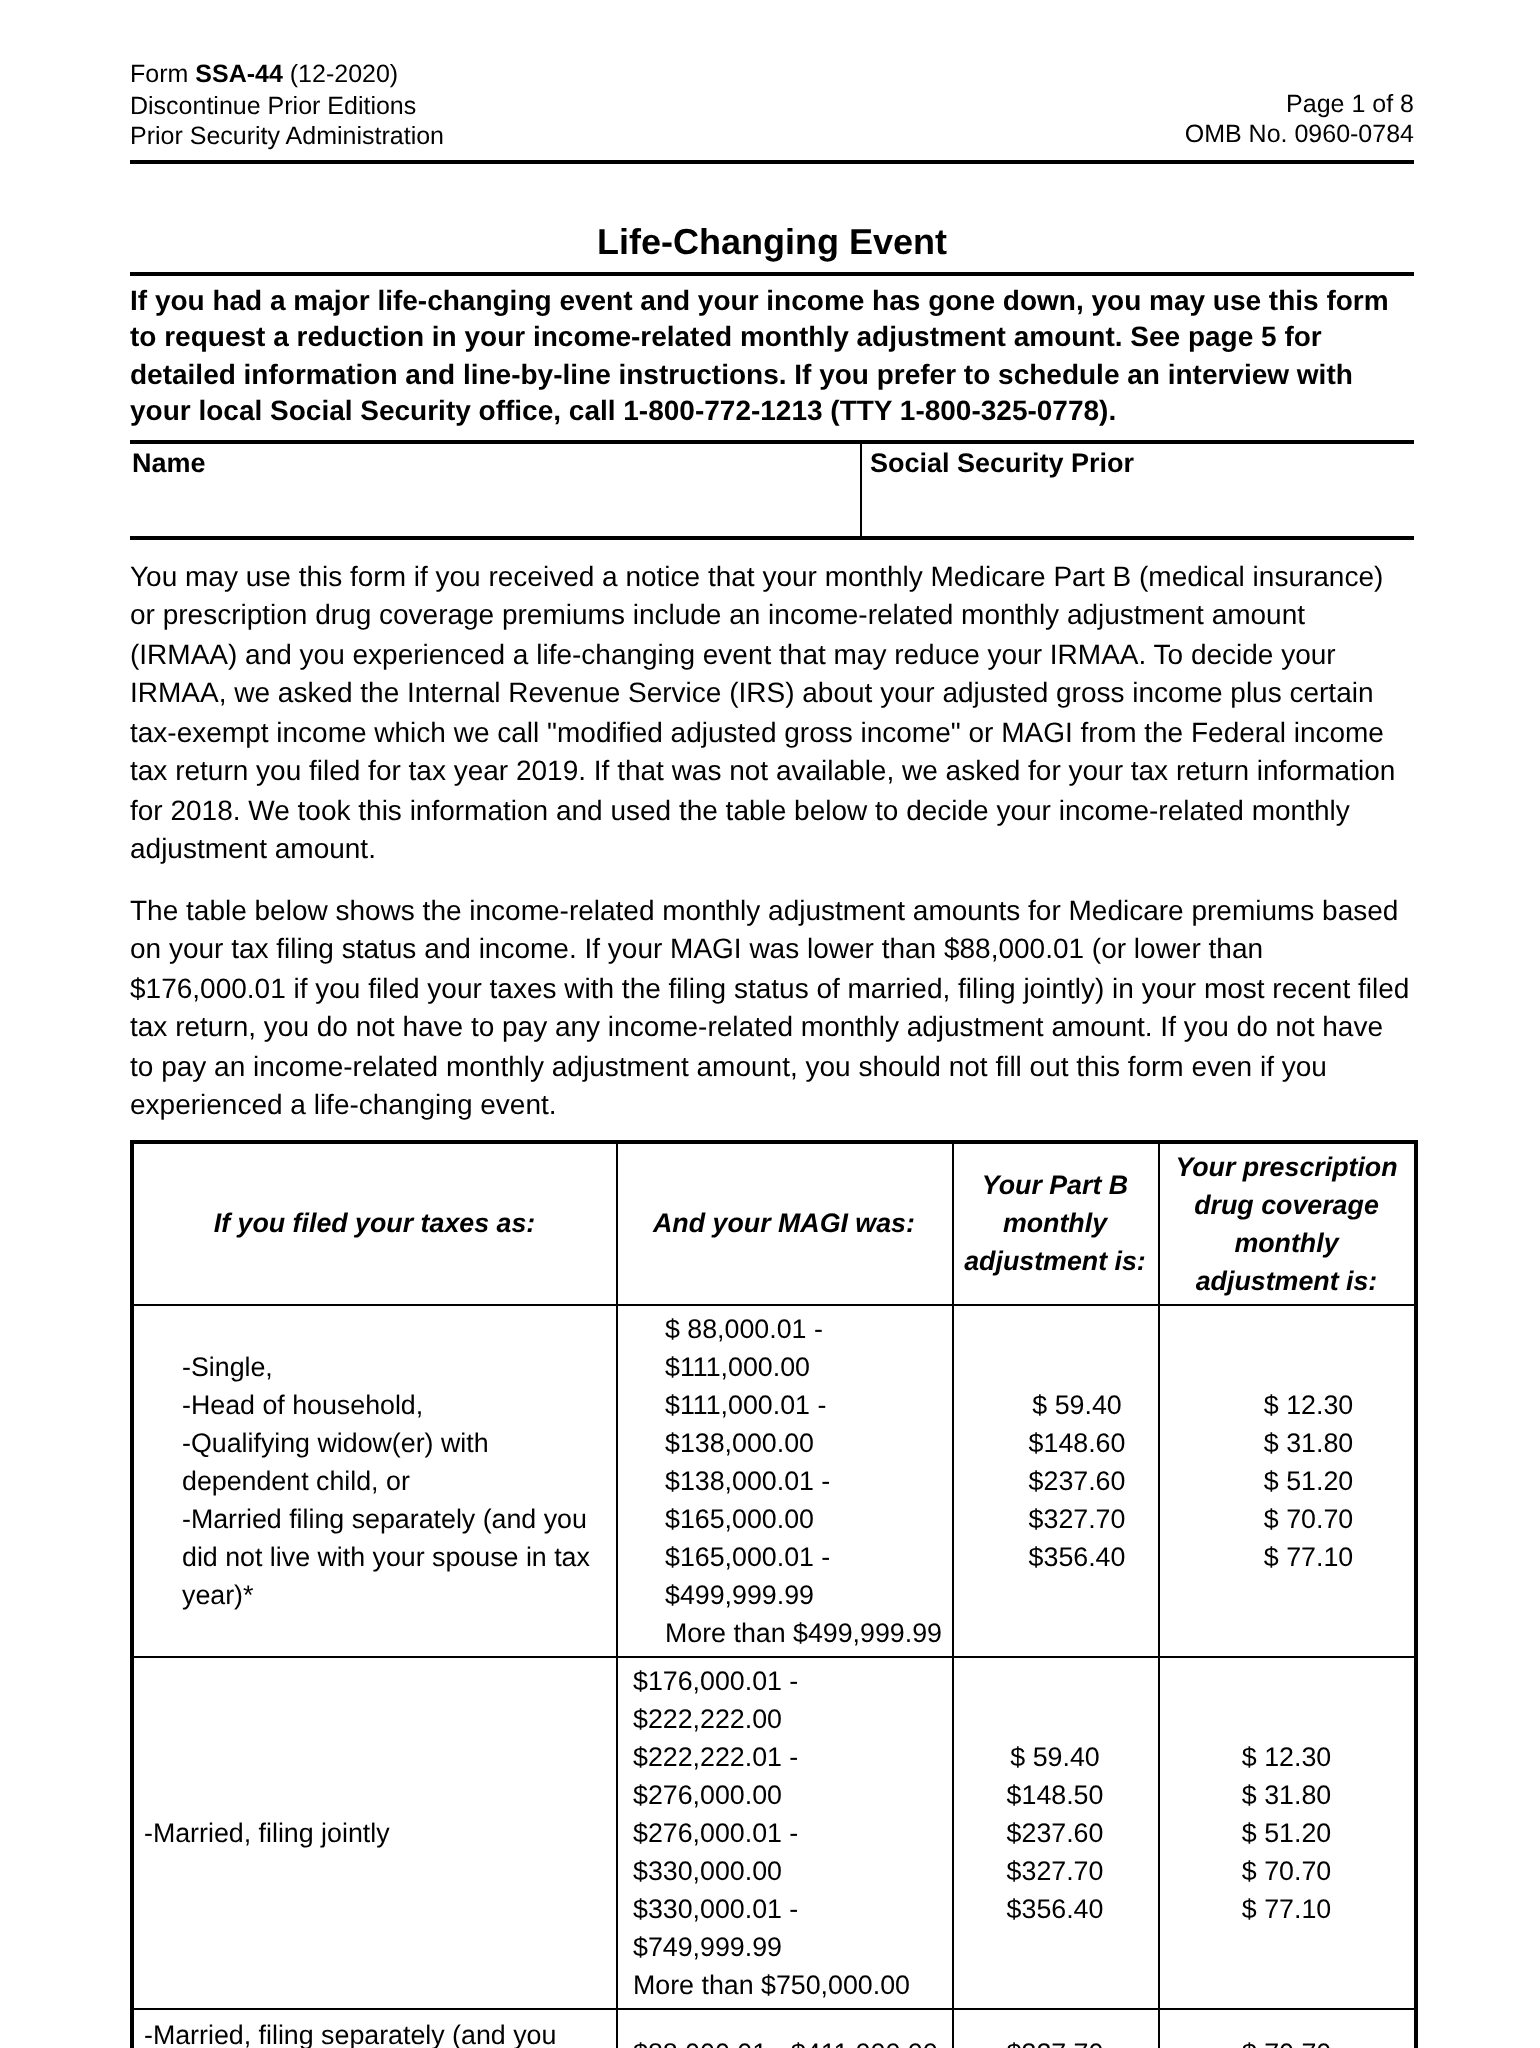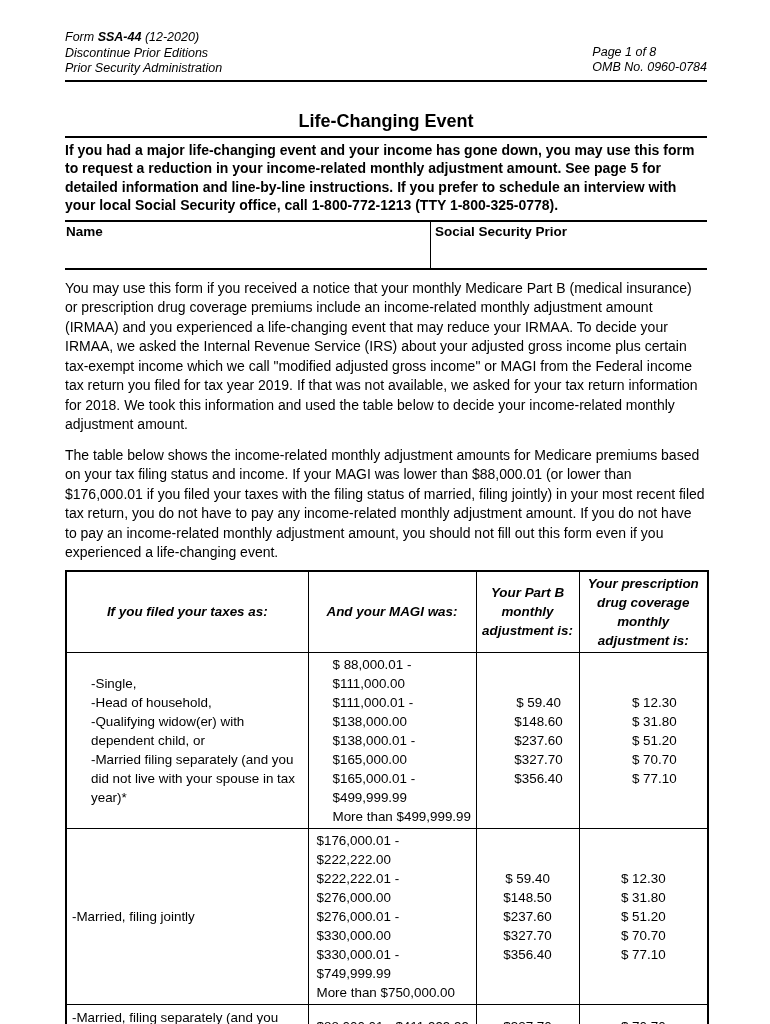--- a/index.html
+++ b/index.html
@@ -9,23 +9,23 @@
     font-family: "Liberation Sans", sans-serif;
     color: #000;
     overflow: hidden;
   }
   .page { padding: 30px 63px 0 65px; width: 770px; }
 
   
   .form-header {
     display: flex; justify-content: space-between; align-items: flex-end;
     border-bottom: 2px solid #000; padding-bottom: 3px;
-    font-size: 12.5px; line-height: 15.5px; font-style: italic;
+    font-size: 12.5px; line-height: 15.5px;
   }
-  .form-header .right { text-align: left; padding-bottom: 1px; }
+  .form-header .right { text-align: right; padding-bottom: 1px; }
   .bold { font-weight: bold; }
 
   
   h1.title {
     text-align: center; font-size: 18px; line-height: 22px;
     font-weight: bold; margin: 6px 0 4px 0;
   }
 
   
   .intro {

